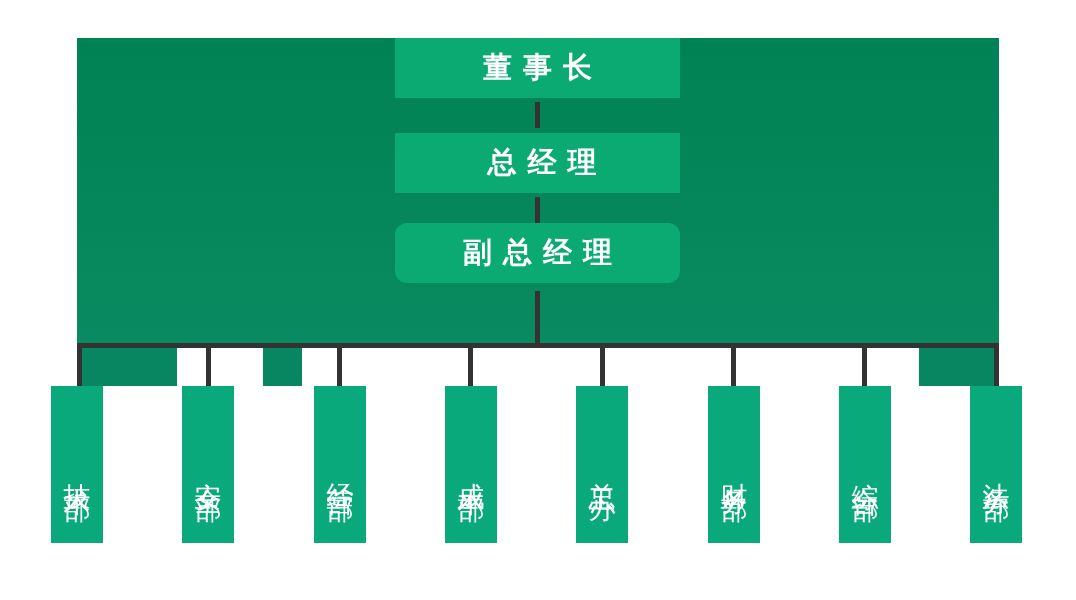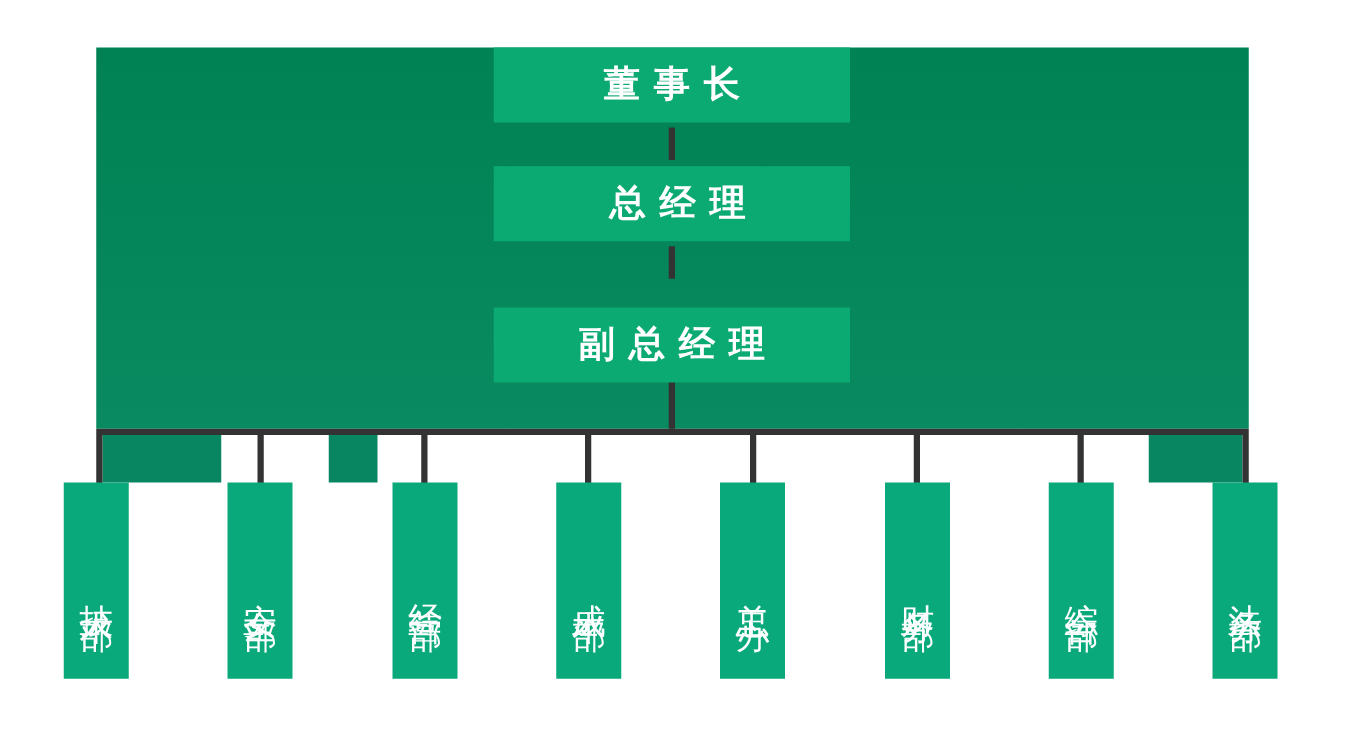--- a/index.html
+++ b/index.html
@@ -36,21 +36,21 @@
   .patch.pc{left:919px;width:75px;}
   .level{
     position:absolute;left:395px;width:285px;height:60px;
     background:var(--node-green);color:var(--text-white);
     display:flex;align-items:center;justify-content:center;
     font-size:29px;font-weight:bold;letter-spacing:11px;padding-left:11px;
     box-sizing:border-box;
   }
   .level.l1{top:38px;}
   .level.l2{top:133px;padding-left:20px;}
-  .level.l3{top:246px;}
+  .level.l3{top:223px;border-radius:12px;}
   .dept{
     position:absolute;top:386px;width:52px;height:157px;
     background:var(--dept-green);color:var(--text-white);
     writing-mode:vertical-rl;text-orientation:upright;
     font-size:27px;letter-spacing:6px;
     display:flex;align-items:center;justify-content:center;
     padding-top:10px;box-sizing:border-box;
   }
 </style>
 </head>

